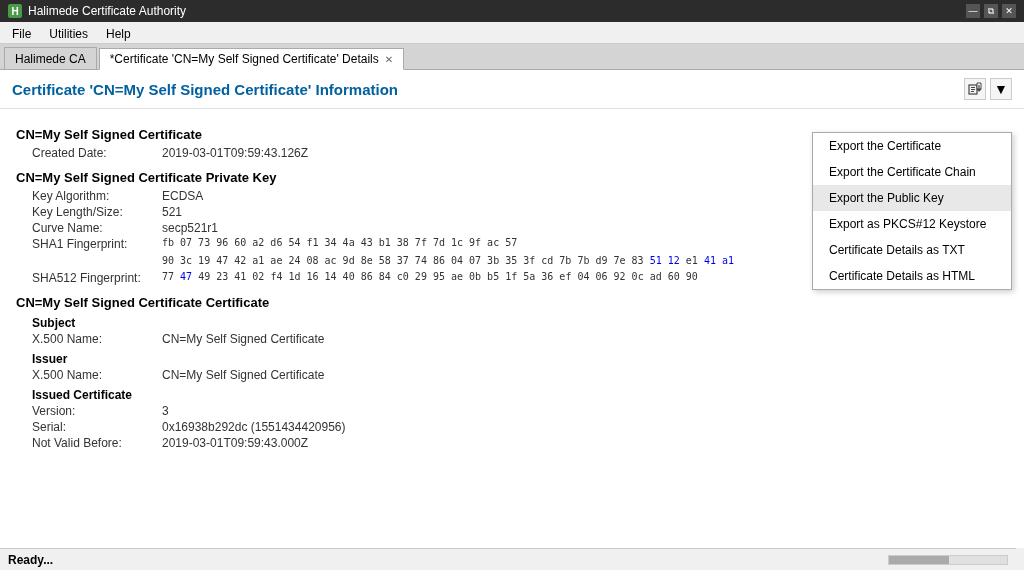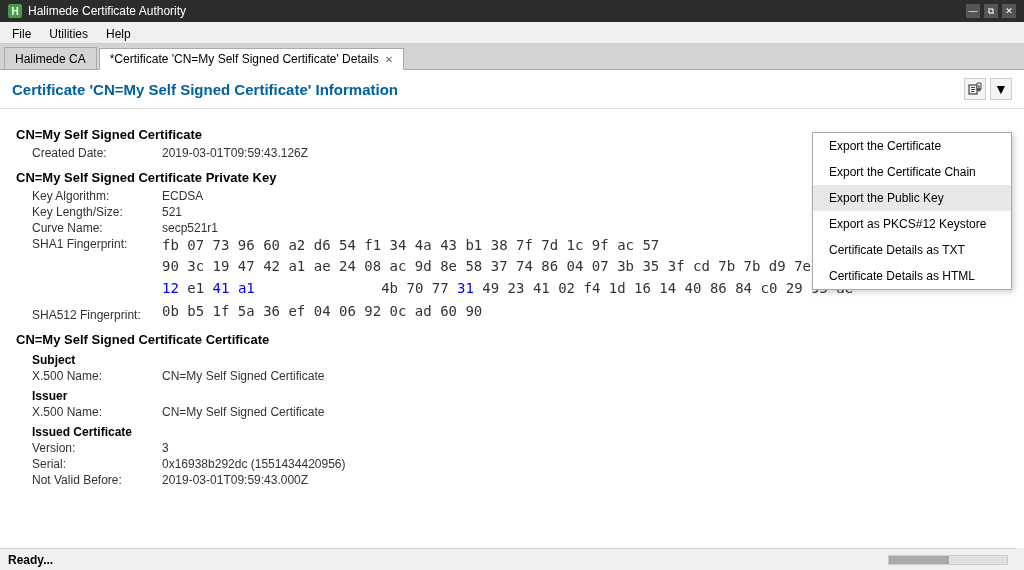--- a/index.html
+++ b/index.html
@@ -163,21 +163,21 @@
     .field-label {
       min-width: 130px;
       color: #333;
       font-weight: normal;
     }
     .field-value {
       color: #333;
     }
     .field-value.hex {
       font-family: monospace;
-      font-size: 14px;
+      font-size: 10px;
     }
     .field-value .highlight {
       color: #0000ee;
       margin-top: 12px;
     }
     .subsection-title {
       font-weight: bold;
       font-size: 12px;
       margin: 6px 0 2px 16px;
     }
@@ -319,21 +319,21 @@
       <span class="field-value">secp521r1</span>
     </div>
     <div class="field-row">
       <span class="field-label">SHA1 Fingerprint:</span>
       <span class="field-value hex">fb 07 73 96 60 a2 d6 54 f1 34 4a 43 b1 38 7f 7d 1c 9f ac 57</span>
     </div>
     <div class="field-row" style="flex-wrap: wrap; align-items: flex-end;">
       <span class="field-label">SHA512 Fingerprint:</span>
       <span class="field-value hex" style="max-width: 700px; line-height: 1.6;">
         90 3c 19 47 42 a1 ae 24 08 ac 9d 8e 58 37 74 86 04 07 3b 35 3f cd 7b 7b d9 7e 83 <span class="highlight">51</span> <span class="highlight">12</span> e1 <span class="highlight">41</span> <span class="highlight">a1</span><br style="display:none">
-        &nbsp;&nbsp;&nbsp;&nbsp;&nbsp;&nbsp;&nbsp;&nbsp;&nbsp;&nbsp;&nbsp;&nbsp;&nbsp;&nbsp;4b 70 77 <span class="highlight">31</span> 49 23 41 02 f4 1d 16 14 40 86 84 c0 29 95 ae 0b b5 1f 5a 36 ef 04 06 92 0c ad 60 90
+        &nbsp;&nbsp;&nbsp;&nbsp;&nbsp;&nbsp;&nbsp;&nbsp;&nbsp;&nbsp;&nbsp;&nbsp;&nbsp;&nbsp;4b 70 77 <span class="highlight">47</span> 49 23 41 02 f4 1d 16 14 40 86 84 c0 29 95 ae 0b b5 1f 5a 36 ef 04 06 92 0c ad 60 90
       </span>
     </div>
 
     <div class="section-title">CN=My Self Signed Certificate Certificate</div>
 
     <div class="subsection-title">Subject</div>
     <div class="field-row">
       <span class="field-label">X.500 Name:</span>
       <span class="field-value">CN=My Self Signed Certificate</span>
     </div>

